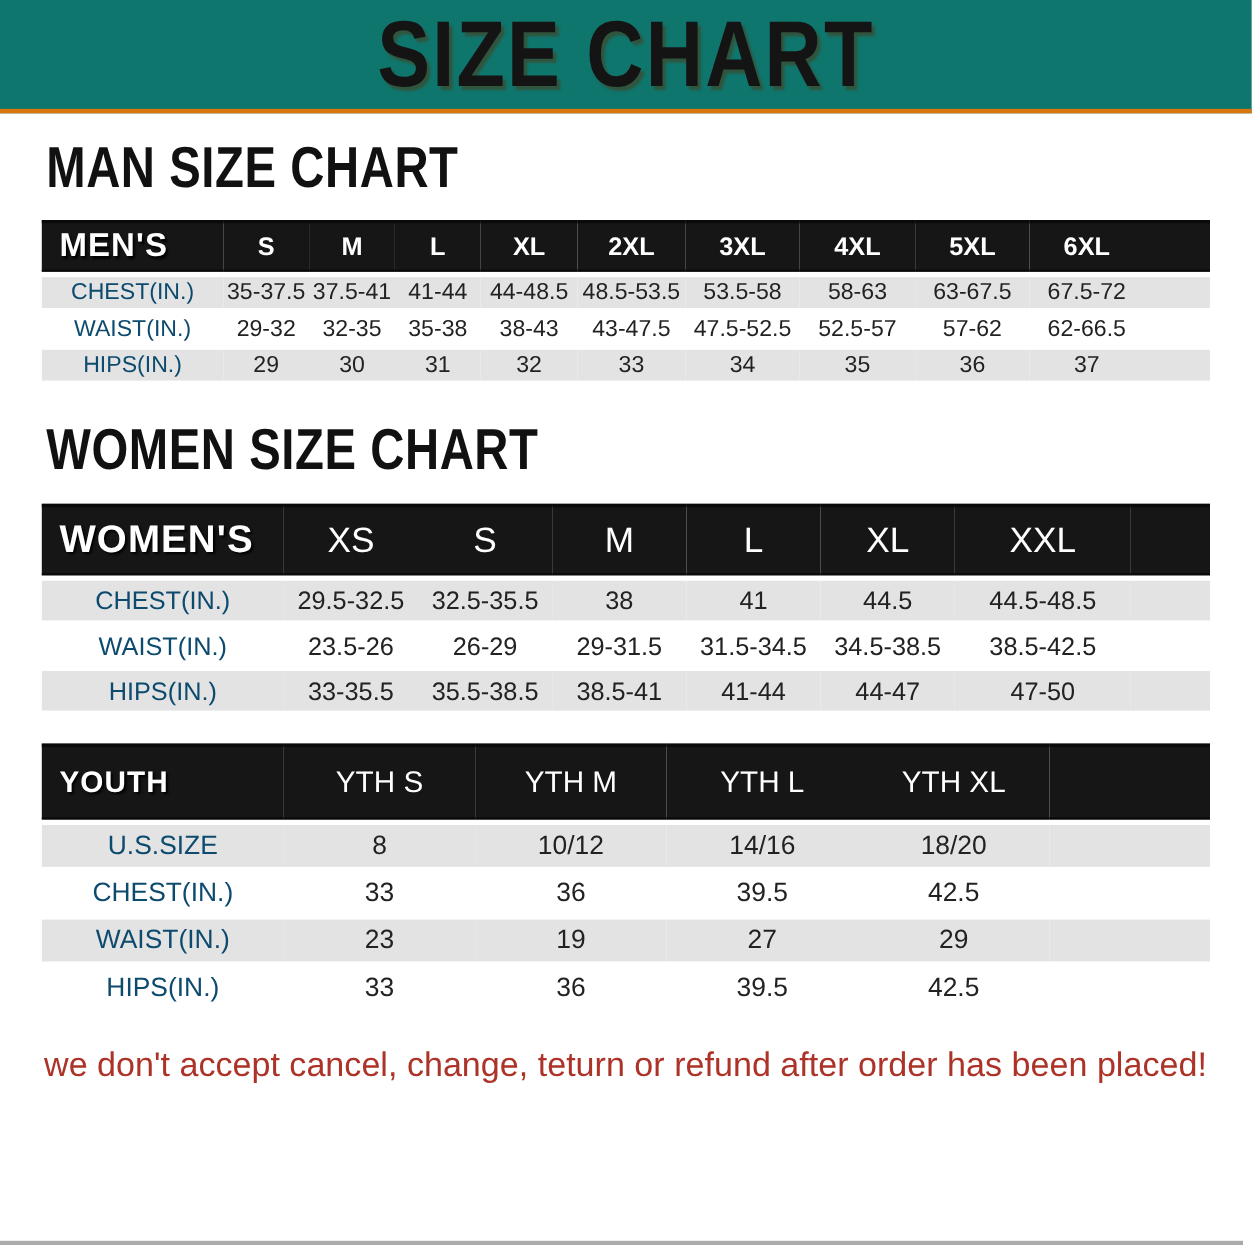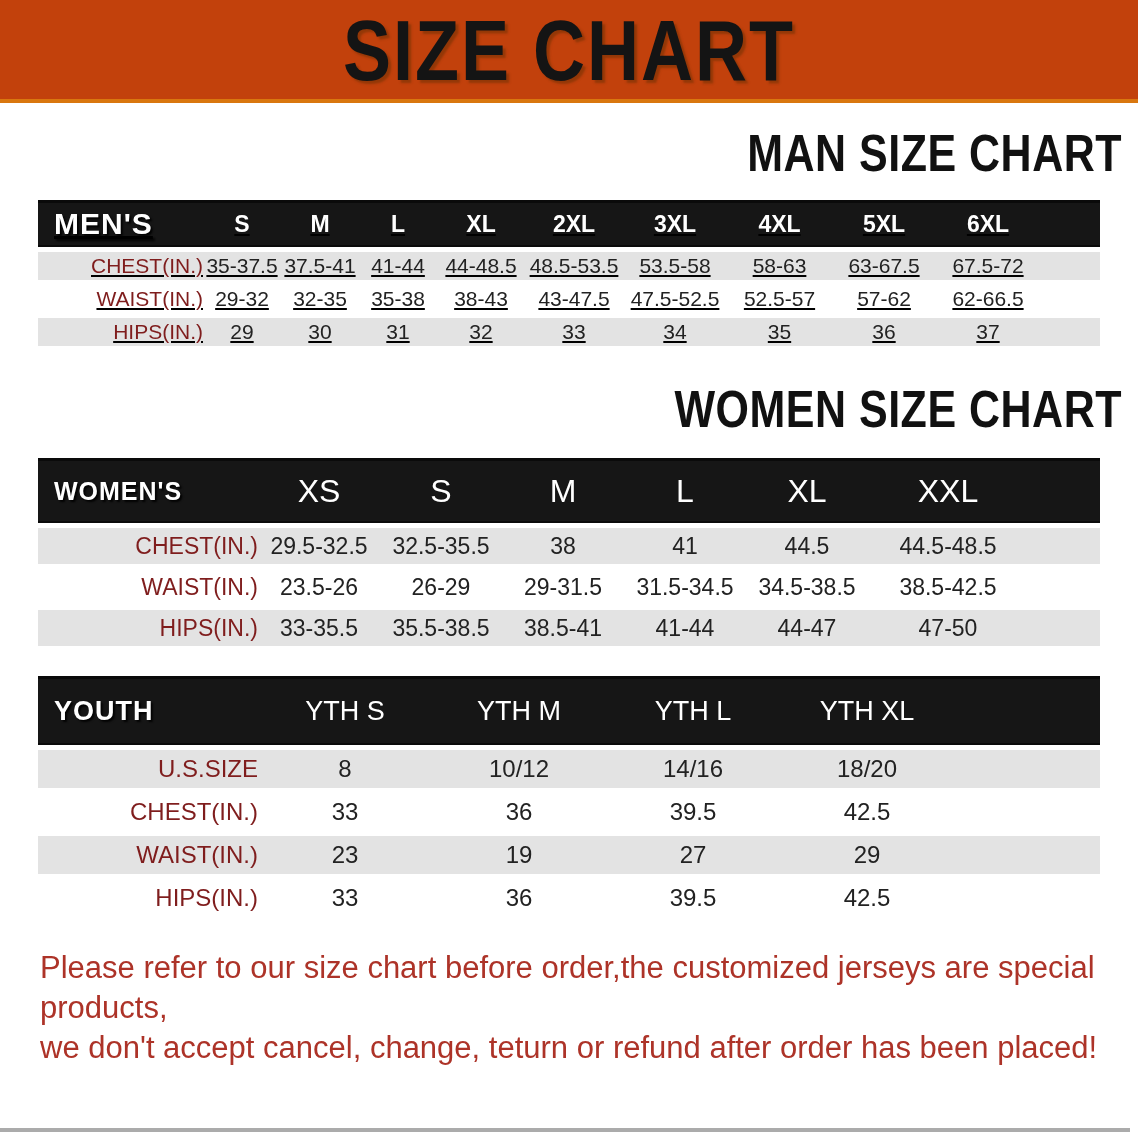--- a/index.html
+++ b/index.html
@@ -27,41 +27,41 @@
     font-weight: bold;
     color: #141414;
     letter-spacing: 2px;
     transform: scaleY(1.18);
     text-shadow: 3px 3px 2px rgba(90,45,0,0.45);
     white-space: nowrap;
   }
 
   
   .section-heading {
-    text-align: right;
-    margin: 16px;
+    text-align: left;
+    margin: 0;
     padding-left: 42px;
   }
   .section-heading .ht {
     display: inline-block;
     font-size: 43px;
     line-height: 48px;
     font-weight: bold;
     color: #111;
     transform: scaleY(1.22);
     letter-spacing: 0.5px;
     white-space: nowrap;
   }
   #sec-men .section-heading   { margin-top: 26px; }
   #sec-women .section-heading { margin-top: 34px; }
   #sec-youth .section-heading { margin-top: 54px; }
 
   
   .tablewrap { padding: 0 38px; }
-  #sec-men .tablewrap   { margin-top: 18px; text-decoration: underline; }
+  #sec-men .tablewrap   { margin-top: 18px; }
   #sec-women .tablewrap { margin-top: 20px; }
   #sec-youth .tablewrap { margin-top: 20px; }
 
   table.size-table {
     width: 100%;
     table-layout: fixed;
     border-collapse: separate;
     border-spacing: 0 5px;
   }
   table.size-table th, table.size-table td {
@@ -79,29 +79,29 @@
   }
   table.size-table thead th.corner {
     text-align: left;
     padding-left: 16px;
     font-weight: bold;
     text-shadow: 2px 2px 2px rgba(0,0,0,0.9);
   }
   table.size-table tbody tr:nth-child(odd) td  { background: #E3E3E3; }
   table.size-table tbody tr:nth-child(even) td { background: #ffffff; }
   table.size-table td { color: #222222; }
-  table.size-table td.rowlabel { color: #7f1d1d; text-align: right; }
+  table.size-table td.rowlabel { color: #0c4a6e; }
 
   
   .t-men thead th { height: 42px; font-size: 23px; font-weight: bold; }
   .t-men thead th.corner { font-size: 30px; letter-spacing: 1px; }
   .t-men tbody td { height: 28px; font-size: 21px; }
   
   .t-women thead th { height: 60px; font-size: 32px; font-weight: normal; }
-  .t-women thead th.corner { font-size: 25px; letter-spacing: 1px; }
+  .t-women thead th.corner { font-size: 35px; letter-spacing: 1px; }
   .t-women tbody td { height: 36px; font-size: 23px; }
   
   .t-youth thead th { height: 64px; font-size: 27px; font-weight: normal; }
   .t-youth thead th.corner { font-size: 27px; letter-spacing: 1px; }
   .t-youth tbody td { height: 38px; font-size: 24px; }
 
   
   .footer {
     margin: 26px 40px 0 40px;
     color: #AD3328;
@@ -117,21 +117,21 @@
     width: 1130px;
     height: 4px;
     background: #ABABAB;
   }
 </style>
 </head>
 <body>
 
 <div class="page">
 
-  <header class="banner" style="background: #c2410c;">
+  <header class="banner" style="background: #0f766e;">
     <h1 class="banner-title">SIZE CHART</h1>
   </header>
 
   <section id="sec-men">
     <h2 class="section-heading">
       <span class="ht">MAN SIZE CHART</span>
     </h2>
     <div class="tablewrap" id="table-0">
         <table class="size-table t-men">
           <colgroup>
@@ -324,18 +324,17 @@
               <td>39.5</td>
               <td>42.5</td>
               <td></td>
             </tr>
           </tbody>
         </table>
       </div>
   </section>
 
   <footer class="footer" style="color: rgb(173, 51, 40);">
-    <p>Please refer to our size chart before order,the customized jerseys are special products,</p>
     <p>we don't accept cancel, change, teturn or refund after order has been placed!</p>
   </footer>
 
   <div class="bottom-edge"></div>
 </div>
 
 </body></html>

